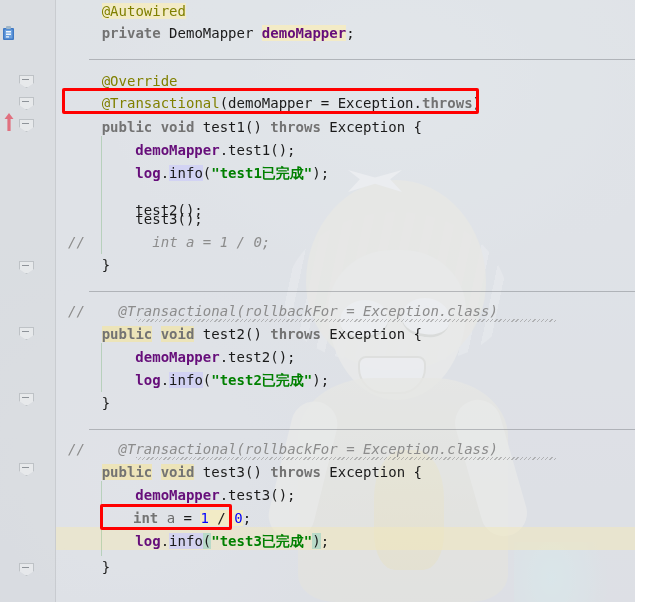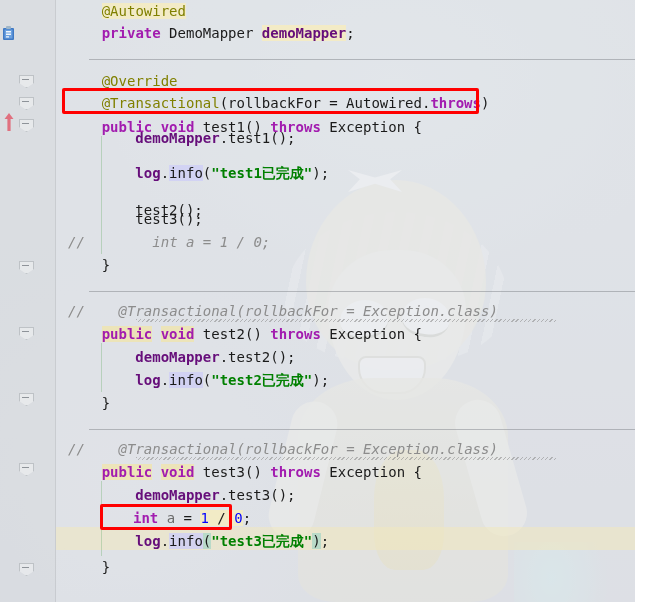--- a/index.html
+++ b/index.html
@@ -183,21 +183,21 @@
   .line {
     position: absolute;
     left: 0;
     white-space: pre;
     line-height: 22px;
     height: 22px;
     color: #1f1f1f;
   }
 
   
-  .kw      { color: #a21caf; font-weight: bold; }
+  .kw      { color: #737373; font-weight: bold; }
   .anno    { color: #808000; }
   .fld     { color: #660e7a; font-weight: bold; }
   .str     { color: #008000; font-weight: bold; }
   .num     { color: #0000ff; }
   .cmt     { color: #8c8c8c; font-style: italic; }
   .plain   { color: #1a1a1a; }
   .localvar{ color: #6b6b6b; }
 
   .hl-ident { background: rgba(246,236,191,.85); }
   .hl-usage { background: rgba(206,206,246,.8); }
@@ -268,23 +268,23 @@
     <div id="guides">
         <div class="indent-guide" style="left: 45px; top: 136px; height: 118px;"></div>
         <div class="indent-guide" style="left: 45px; top: 343px; height: 49px;"></div>
         <div class="indent-guide" style="left: 45px; top: 481px; height: 75px;"></div>
       </div>
     <div id="lines">
         <div class="line" style="top: 0px; left: 45.68px;"><span class="anno hl-ident">@Autowired</span></div>
         <div class="line" style="top: 22px; left: 45.68px;"><span class="kw">private</span><span class="plain"> DemoMapper </span><span class="fld hl-ident">demoMapper</span><span class="plain">;</span></div>
         <div class="line" style="top: 44px; left: 12px;"></div>
         <div class="line" style="top: 70px; left: 45.68px; text-align: right;"><span class="anno">@Override</span></div>
-        <div class="line" style="top: 92px; left: 45.68px;"><span class="anno">@Transactional</span><span class="plain">(rollbackFor = Autowired.</span><span class="kw">throws</span><span class="plain">)</span></div>
+        <div class="line" style="top: 92px; left: 45.68px;"><span class="anno">@Transactional</span><span class="plain">(demoMapper = Exception.</span><span class="kw">throws</span><span class="plain">)</span></div>
         <div class="line" style="top: 116px; left: 45.68px;"><span class="kw">public</span><span class="plain"> </span><span class="kw">void</span><span class="plain"> test1() </span><span class="kw">throws</span><span class="plain"> Exception {</span></div>
-        <div class="line" style="top: 127px; left: 79.36px;"><span class="fld">demoMapper</span><span class="plain">.test1();</span></div>
+        <div class="line" style="top: 139px; left: 79.36px;"><span class="fld">demoMapper</span><span class="plain">.test1();</span></div>
         <div class="line" style="top: 162px; left: 79.36px;"><span class="fld">log</span><span class="plain">.</span><span class="plain hl-usage">info</span><span class="plain">(</span><span class="str">"test1已完成"</span><span class="plain">);</span></div>
         <div class="line" style="top: 199px; left: 79.36px;"><span class="plain">test2();</span></div>
         <div class="line" style="top: 208px; left: 79.36px;"><span class="plain">test3();</span></div>
         <div class="line" style="top: 231px; left: 12px;"><span class="cmt">//        int a = 1 / 0;</span></div>
         <div class="line" style="top: 254px; left: 45.68px;"><span class="plain">}</span></div>
         <div class="line" style="top: 277px; left: 12px;"></div>
         <div class="line" style="top: 300px; left: 12px;"><span class="cmt">//    @Transactional(rollbackFor = Exception.class)</span></div>
         <div class="line" style="top: 323px; left: 45.68px;"><span class="kw hl-kw">public</span><span class="plain"> </span><span class="kw hl-kw">void</span><span class="plain"> test2() </span><span class="kw">throws</span><span class="plain"> Exception {</span></div>
         <div class="line" style="top: 346px; left: 79.36px;"><span class="fld">demoMapper</span><span class="plain">.test2();</span></div>
         <div class="line" style="top: 369px; left: 79.36px;"><span class="fld">log</span><span class="plain">.</span><span class="plain hl-usage">info</span><span class="plain">(</span><span class="str">"test2已完成"</span><span class="plain">);</span></div>

